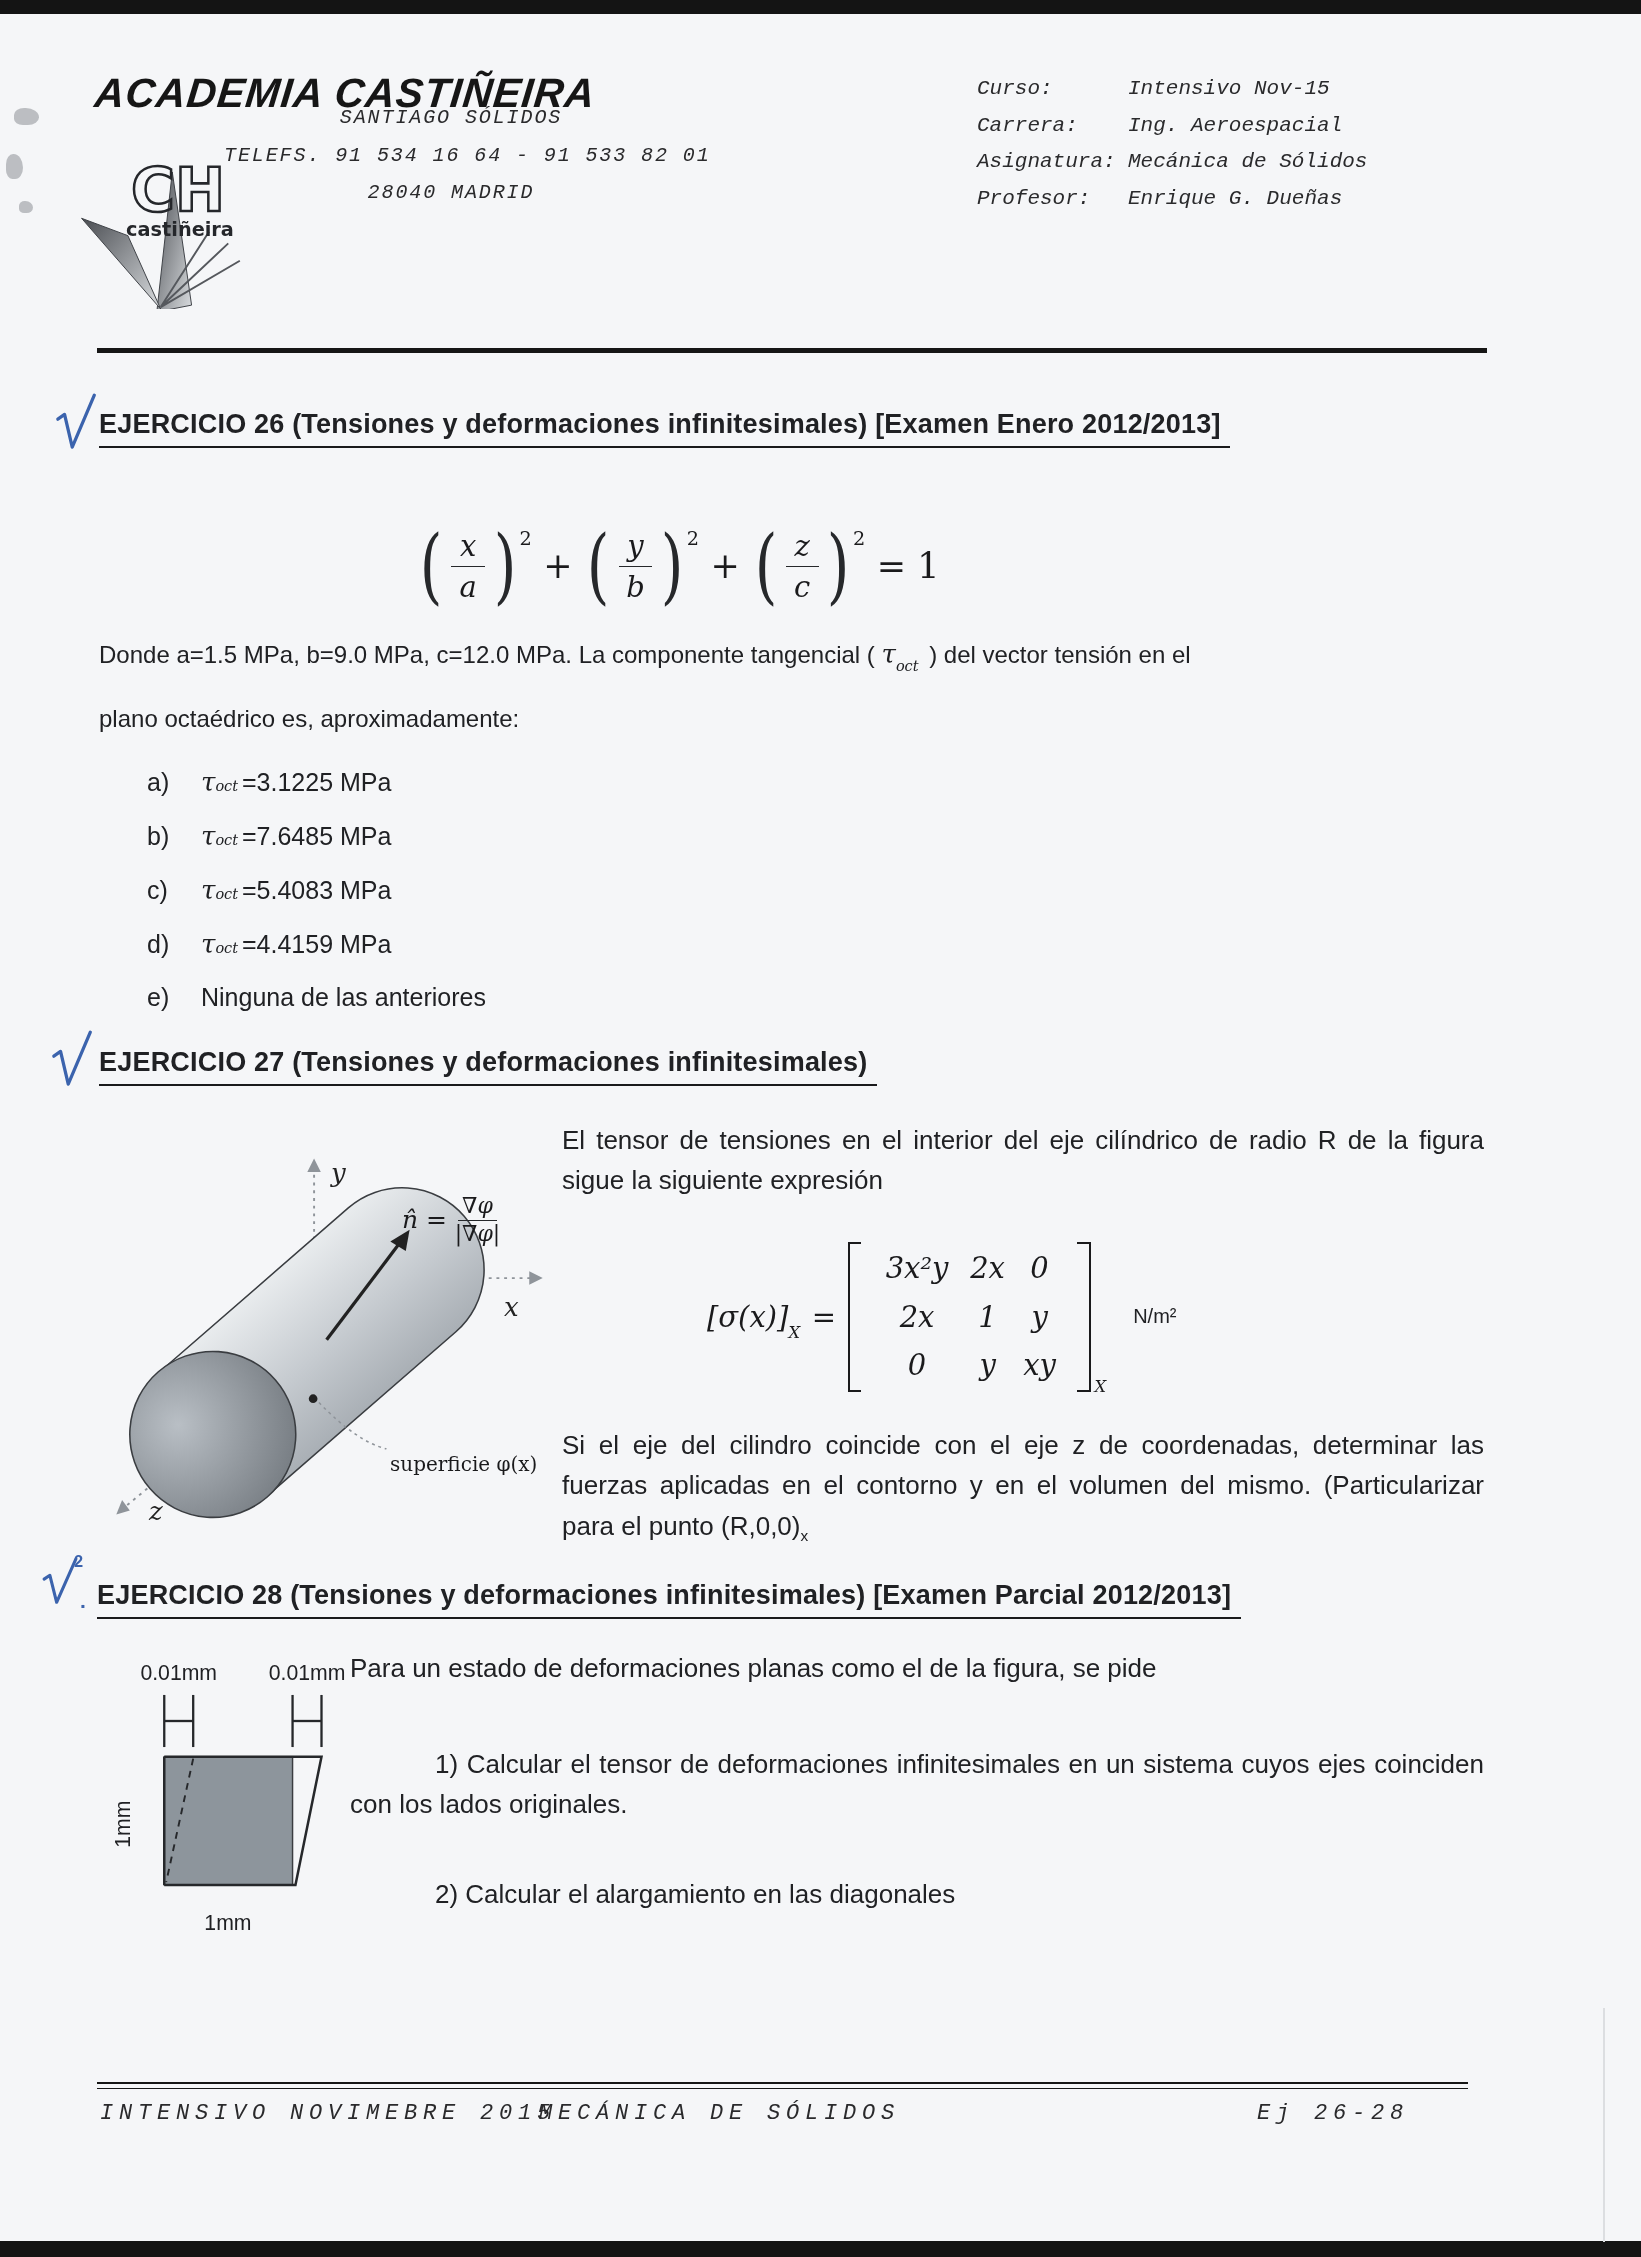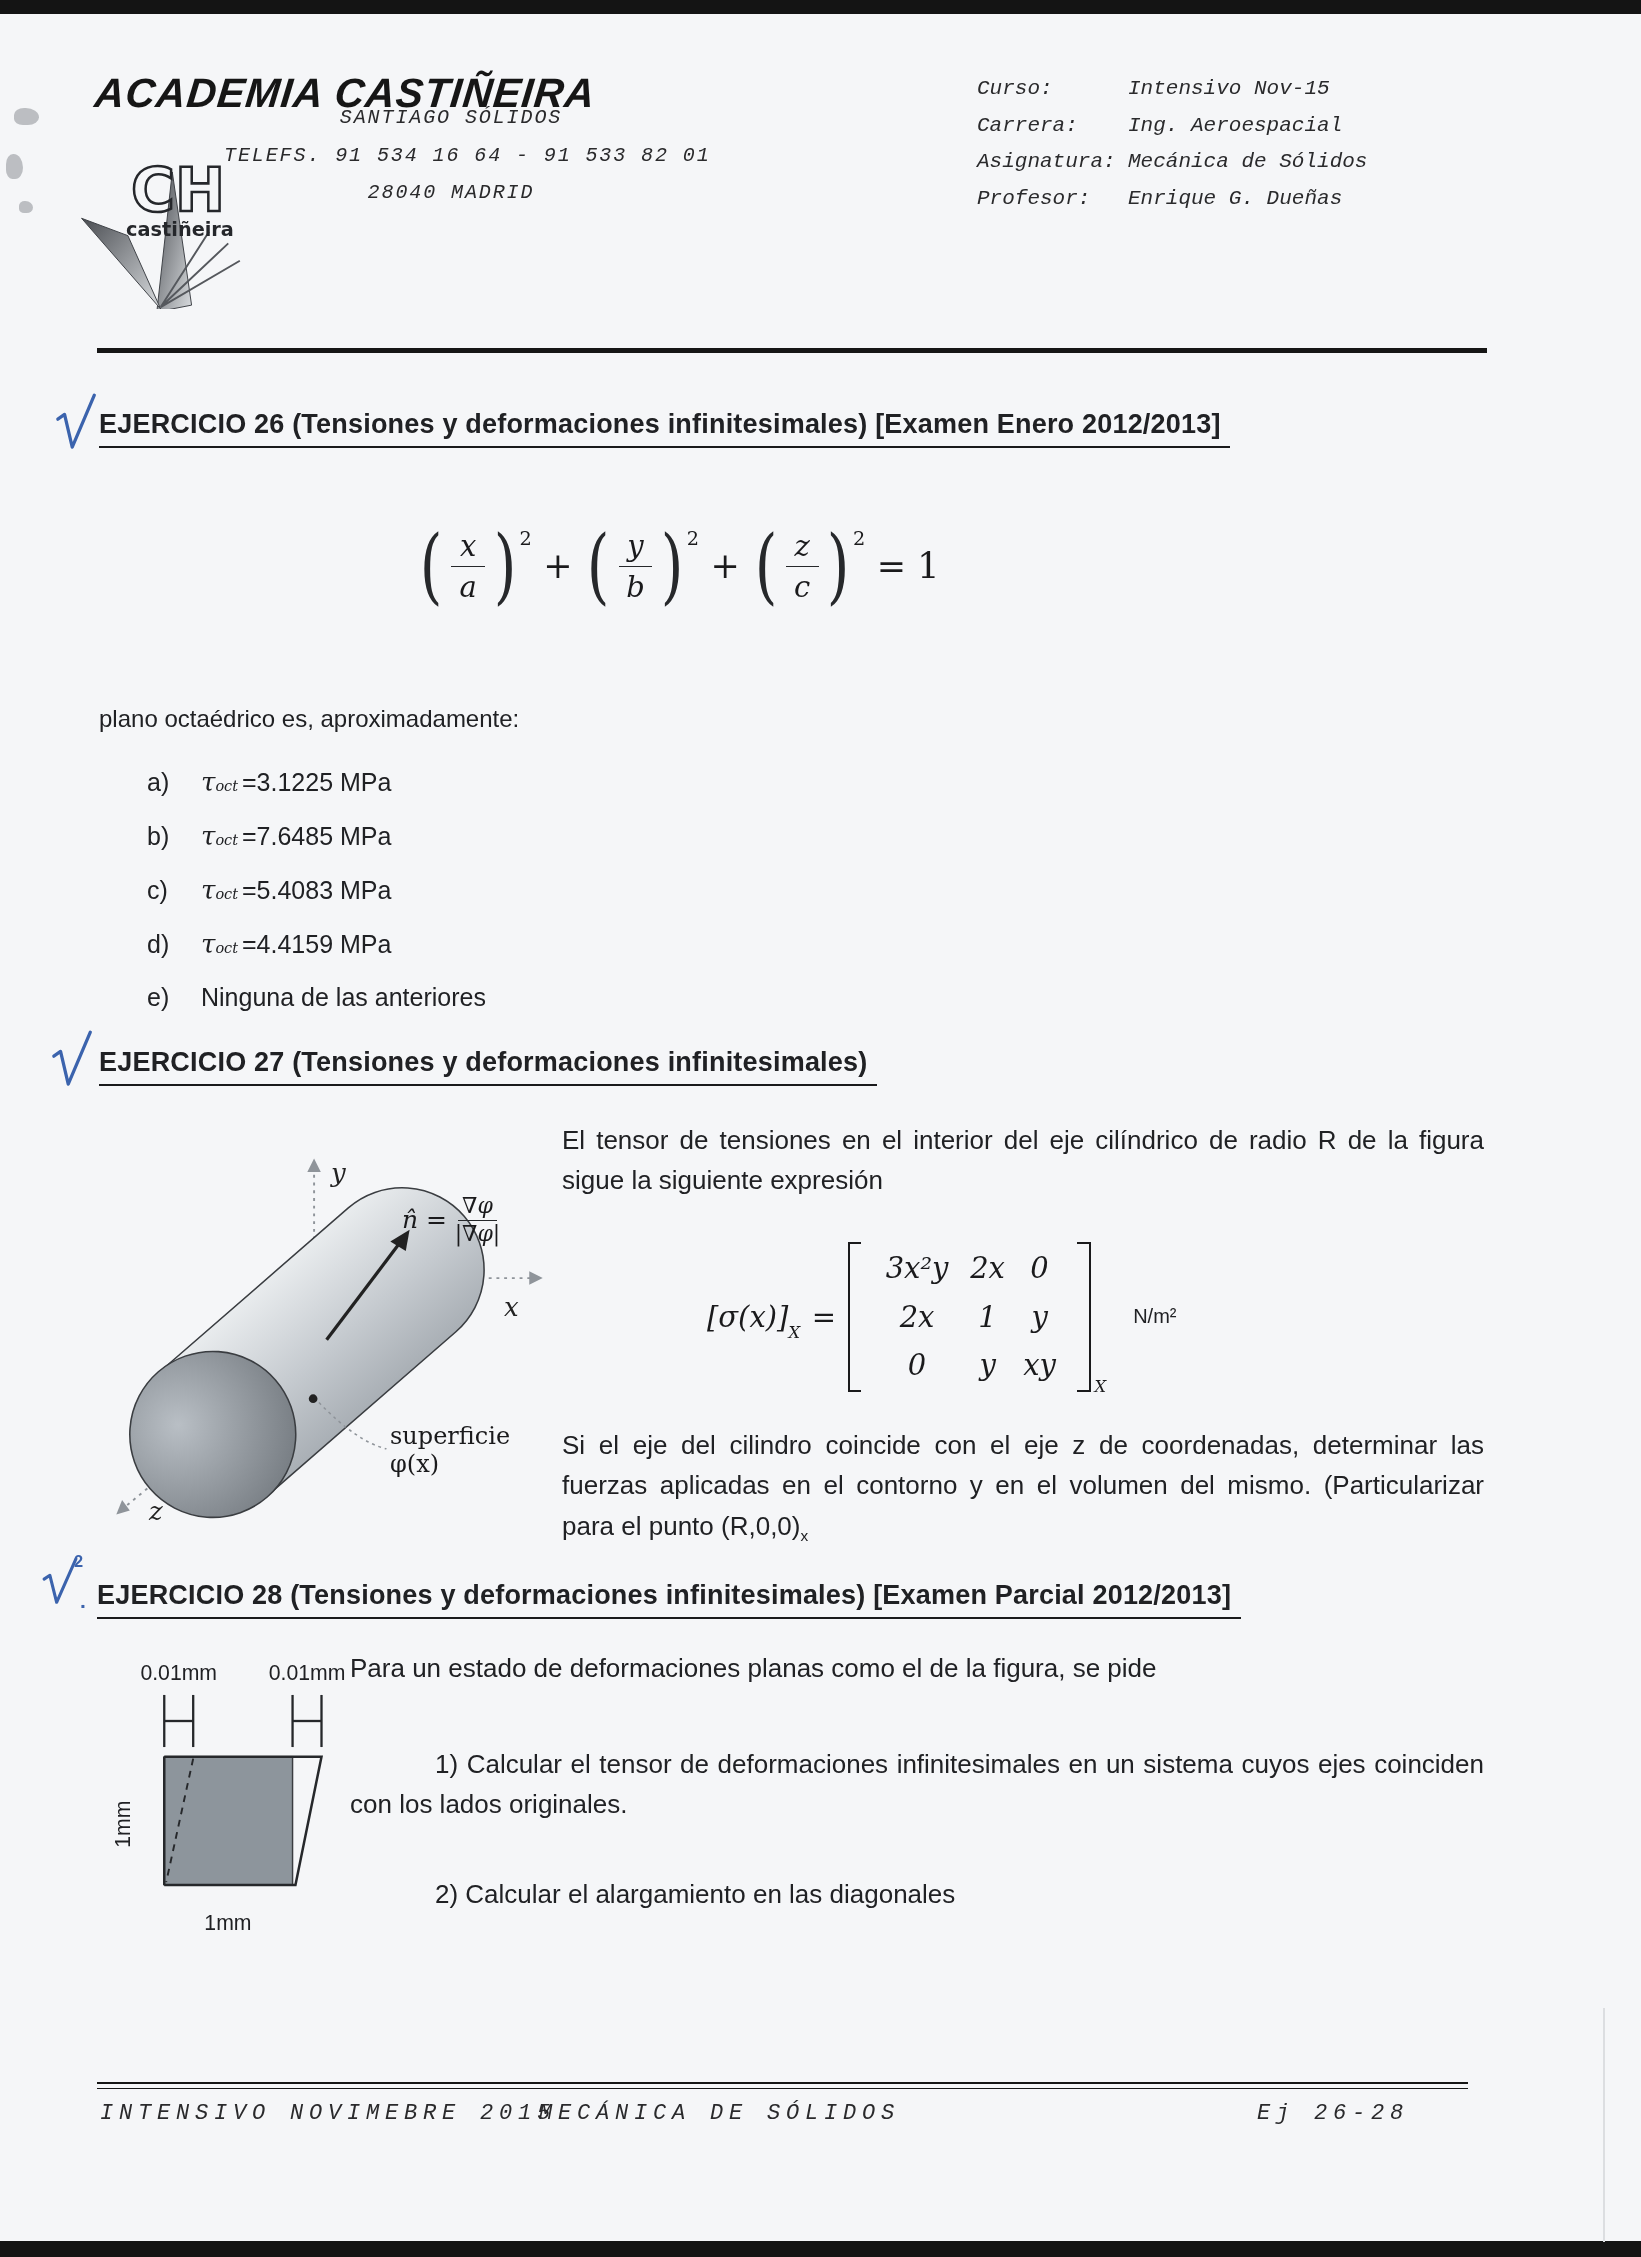--- a/index.html
+++ b/index.html
@@ -141,20 +141,25 @@
     <span class="paren">(</span>
     <span class="frac">
       <span class="num">z</span>
       <span class="den">c</span>
     </span>
     <span class="paren">)</span>
     <span class="fexp">2</span>
     <span class="fop">= 1</span>
   </div>
 
+  <div class="abs hand" style="left:99px;top:639px;font-size:24px;">
+    <span>Donde a=1.5 MPa, b=9.0 MPa, c=12.0 MPa. La componente tangencial (</span>
+    <span class="tau">τ</span><span class="tausub">oct</span>
+    <span>) del vector tensión en el</span>
+  </div>
   <div class="abs hand" style="left:99px;top:705px;font-size:24px;">plano octaédrico es, aproximadamente:</div>
 
   <div class="abs" style="left:147px;top:767px;">
     <div class="optrow hand">
       <span class="optkey">a)</span>
       <span class="tau">τ</span>
         <span class="tausub">oct</span>
       <span>=3.1225 MPa</span>
     </div>
     <div class="optrow hand">
@@ -222,21 +227,21 @@
     <span class="abs axislab" style="left:263px;top:42px;">y</span>
     <span class="abs axislab" style="left:436px;top:176px;">x</span>
     <span class="abs axislab" style="left:81px;top:380px;">z</span>
     <div class="abs" style="left:334px;top:77px;display:flex;align-items:center;gap:7.7px;">
       <span class="serif ital" style="font-size:25px;">n̂ =</span>
       <span class="gradfrac">
         <span class="t">∇φ</span>
         <span>|∇φ|</span>
       </span>
     </div>
-    <span class="abs serif" style="left:322px;top:306px;font-size:24px;">superficie φ(x)</span>
+    <span class="abs serif" style="left:322px;top:336px;font-size:20px;">superficie φ(x)</span>
   </div>
 
   <div class="abs" style="left:562px;top:1120px;width:922px;">
     <div class="hand body27">El tensor de tensiones en el interior del eje cilíndrico de radio R de la figura sigue la siguiente expresión</div>
 
     <div class="mxline" style="margin:41px 0 0 145px;">
       <span><span class="ital">[σ(x)]</span><span class="subX" style="position:relative;top:11.6px;">X</span></span>
       <span>=</span>
       <span class="mxb l"></span>
       <span class="mxgrid">

